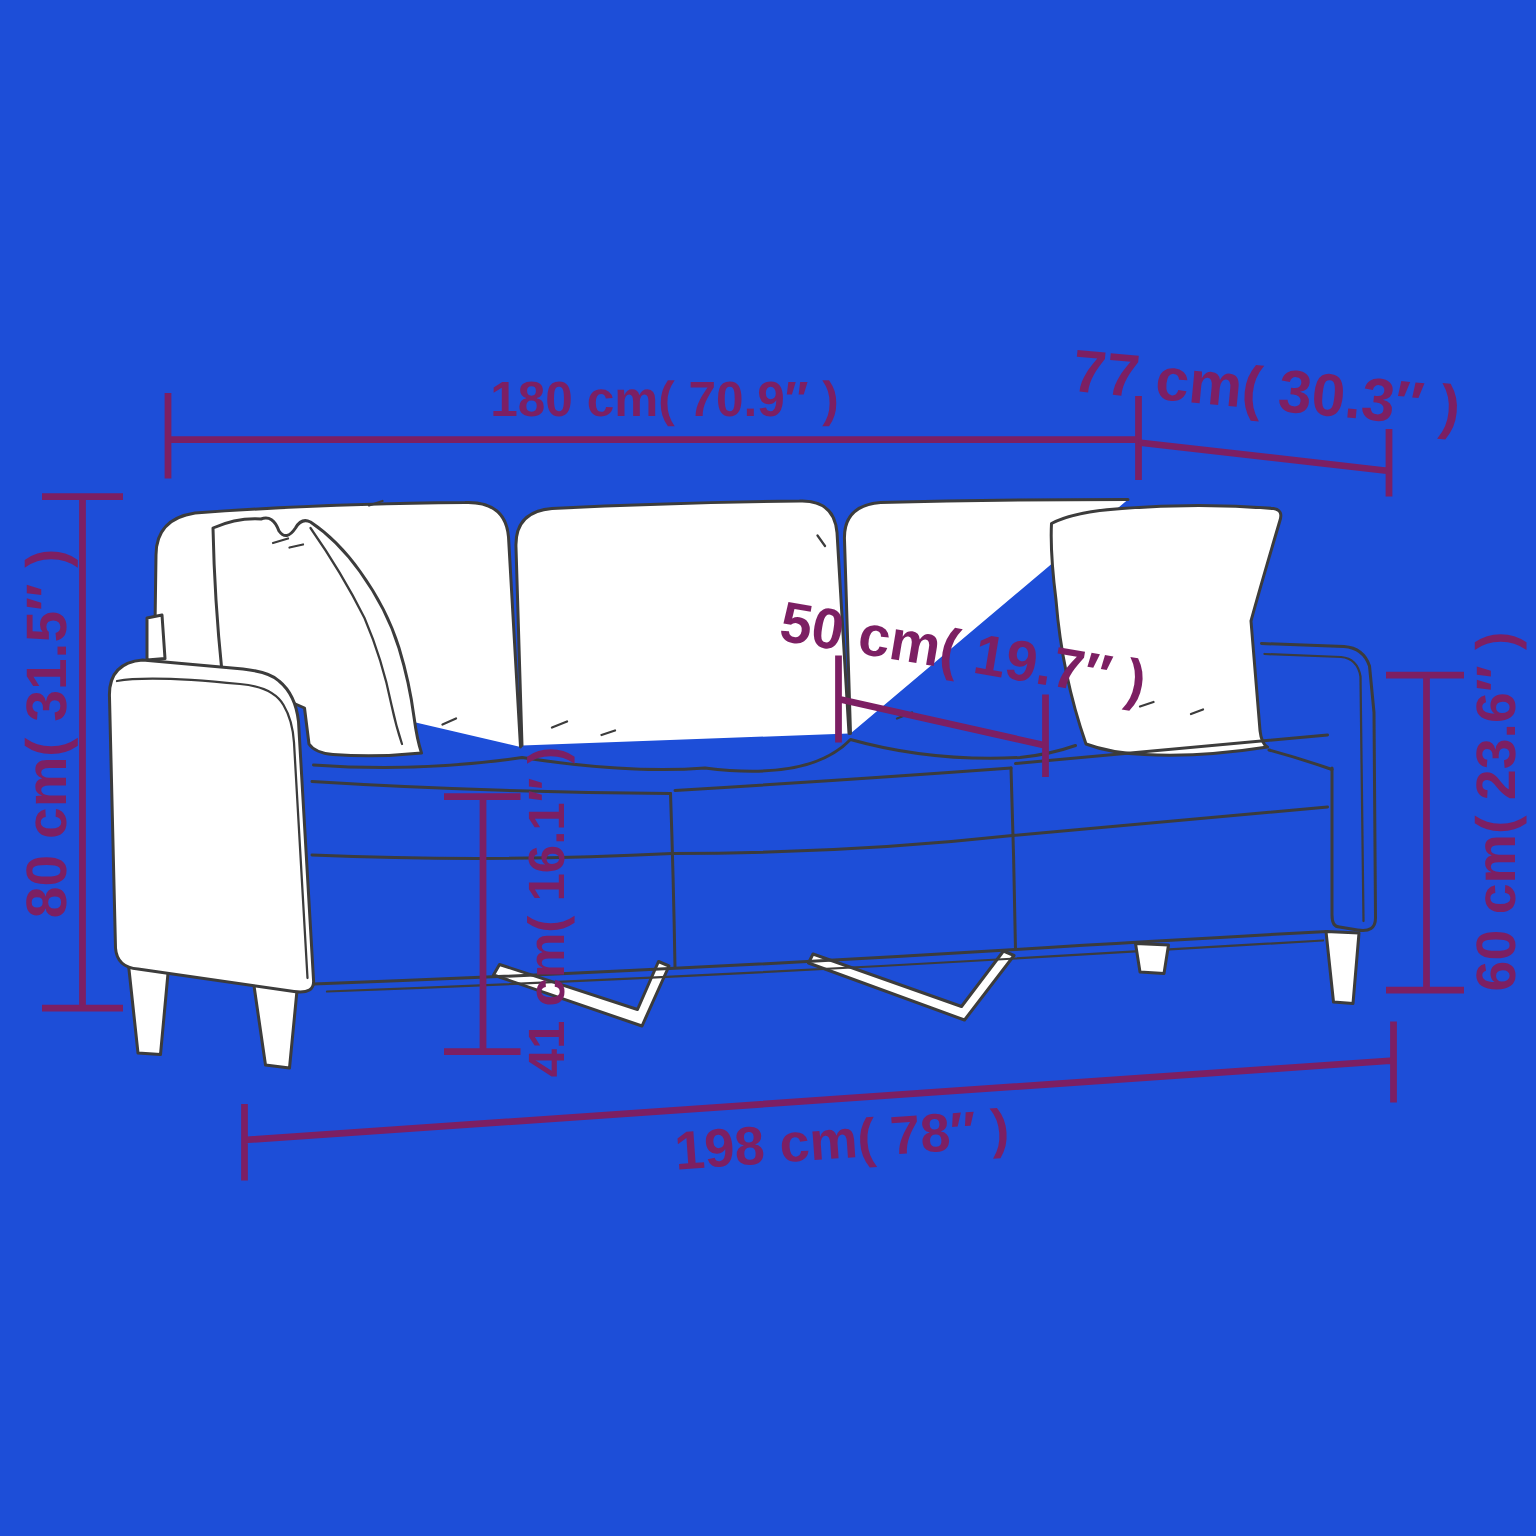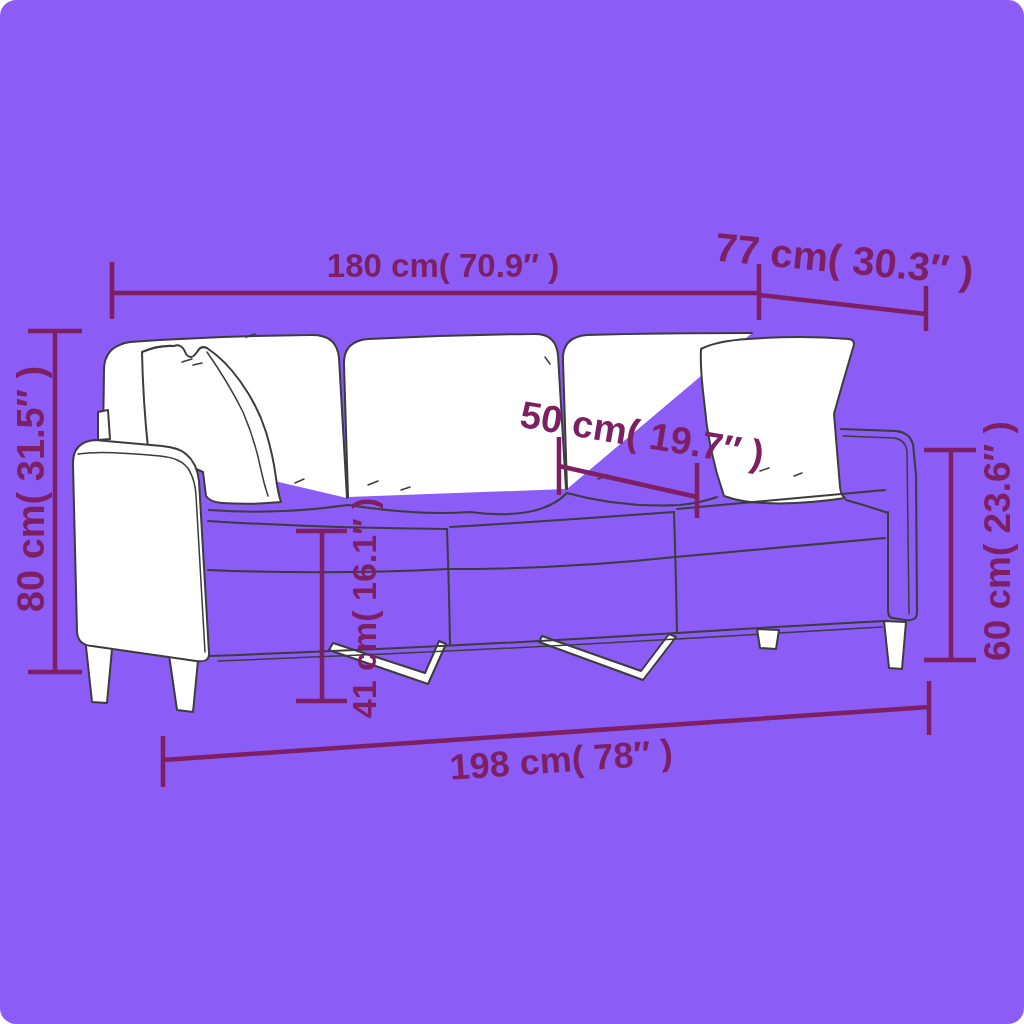--- a/index.html
+++ b/index.html
@@ -7,22 +7,21 @@
     padding: 0;
     background: #ffffff;
     width: 1024px;
     height: 1024px;
     overflow: hidden;
   }
   .stage {
     position: relative;
     width: 1024px;
     height: 1024px;
-    background: #8b5cf6;
-    border-radius: 16px;
+    background: #1d4ed8;
   }
   svg { display: block; }
   svg text {
     font-family: "Liberation Sans", "DejaVu Sans", sans-serif;
     font-weight: bold;
   }
   .m-line {
     fill: none;
     stroke: var(--measure, #7c1f63);
     stroke-width: 4.5;

